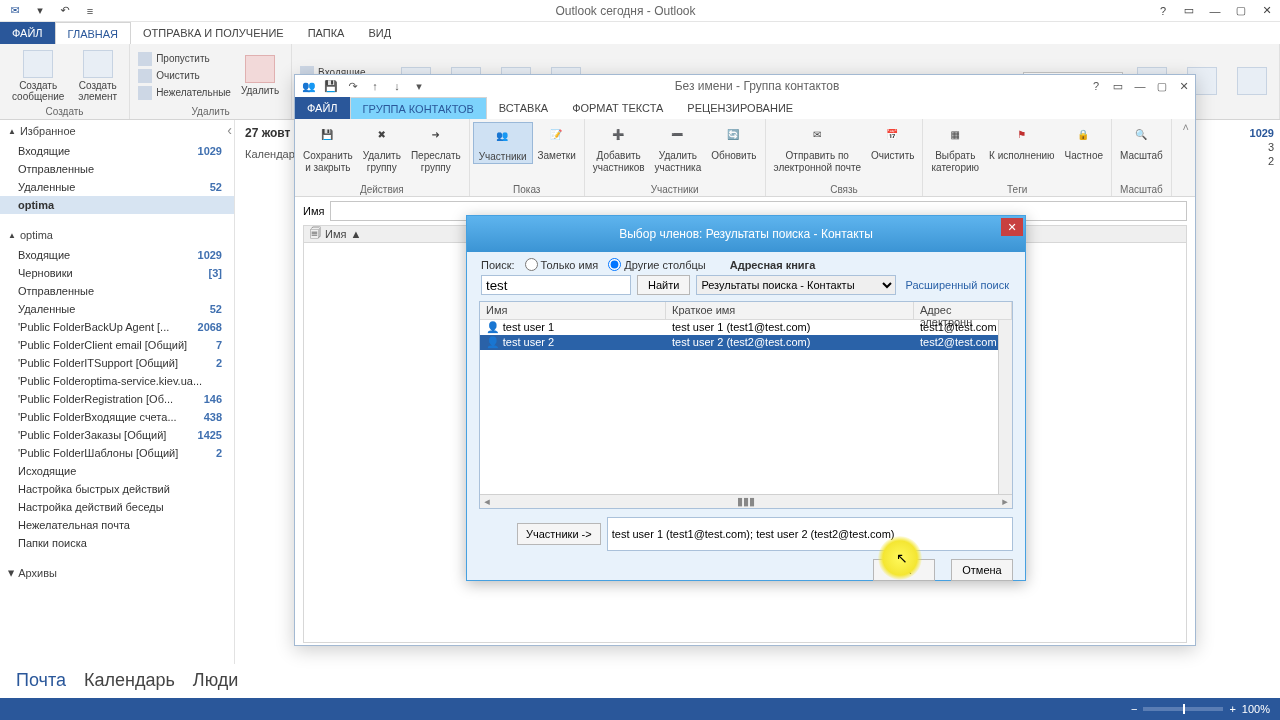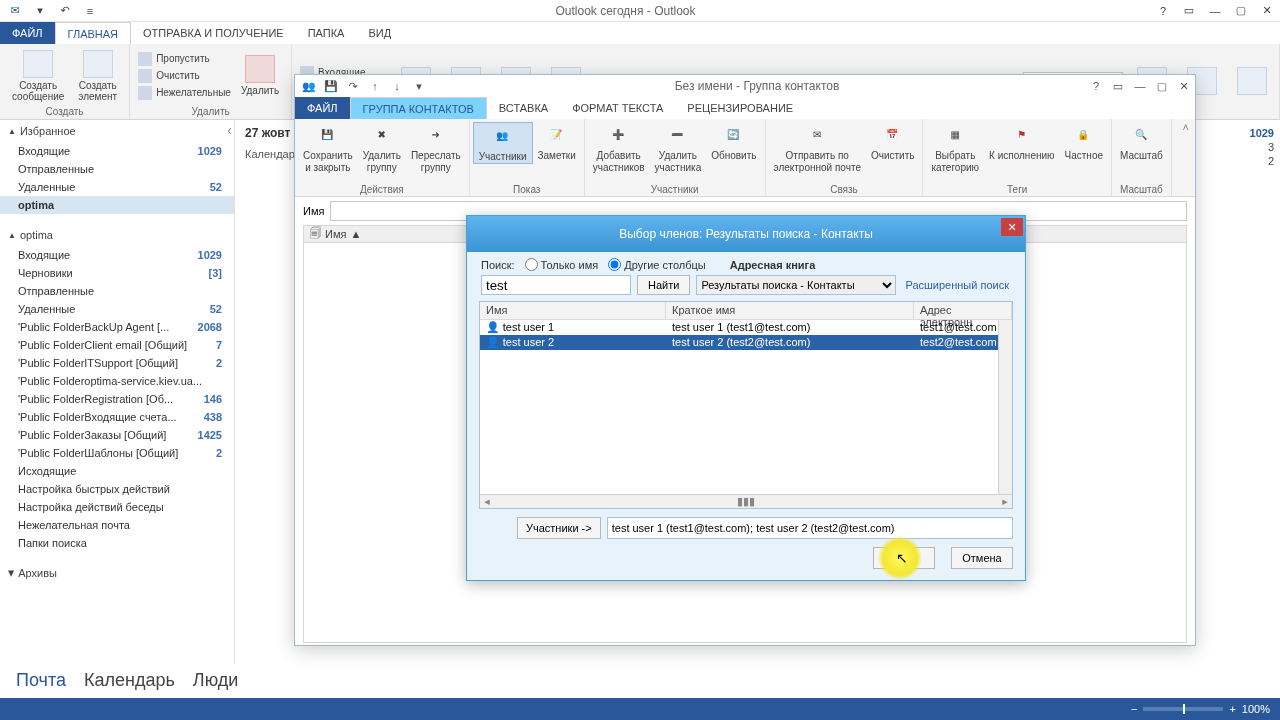--- a/index.html
+++ b/index.html
@@ -94,21 +94,21 @@
 .dlg .grid .gb { flex:1; overflow:hidden; position:relative;}
 .dlg .grid .row { display:flex; font-size:11px; padding:1px 0; cursor:pointer;}
 .dlg .grid .row.sel{ background:#2a62a8; color:#fff;}
 .dlg .grid .row .c{ padding:0 6px; overflow:hidden; white-space:nowrap;}
 .dlg .grid .sbv { position:absolute; right:0; top:0; bottom:0; width:14px; background:#f0f0f0; border-left:1px solid #d0d0d0;}
 .dlg .grid .sbh { height:14px; background:#f0f0f0; border-top:1px solid #d0d0d0; display:flex; align-items:center;}
 .dlg .grid .sbh .tl,.dlg .grid .sbh .tr{width:14px;text-align:center;color:#888;}
 .dlg .grid .sbh .thumb{ flex:1; display:flex; justify-content:center; color:#888;}
 .dlg .members-row { margin:8px 12px 0 12px; display:flex; align-items:center; gap:6px;}
 .dlg .members-row button{ height:22px; padding:0 8px; background:#f5f5f5; border:1px solid #b7b7b7; cursor:pointer; font-size:11px;margin-left:38px;}
-.dlg .members-row input{ flex:1; height:22px; border:1px solid #aac1da; padding:0 4px; font-size:11px;}
+.dlg .members-row input{ flex:1; height:34px; border:1px solid #aac1da; padding:0 4px; font-size:11px;}
 .dlg .btns { display:flex; justify-content:flex-end; gap:16px; padding:8px 12px;}
 .dlg .btns button{ width:62px; height:22px; background:#f5f5f5; border:1px solid #b7b7b7; cursor:pointer; font-size:11px;}
 .dlg .btns button.ok{ position:relative; }
 
 
 .hilite { position:absolute; width:44px; height:44px; border-radius:50%; background:radial-gradient(circle,#fff95c 0%,#f4e633 55%,rgba(244,230,51,0) 72%); pointer-events:none; }
 
 
 .status { position:absolute; left:0; right:0; bottom:0; height:22px; background:#2a579a; color:#fff; display:flex; align-items:center; justify-content:flex-end; padding:0 10px; font-size:11px; gap:8px;}
 .status .zoom { display:flex; align-items:center; gap:6px;}

